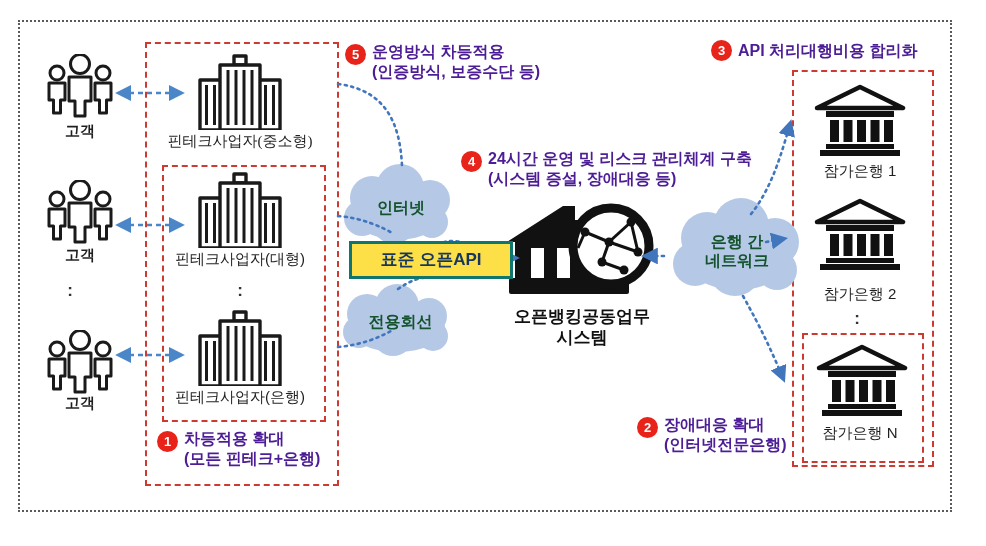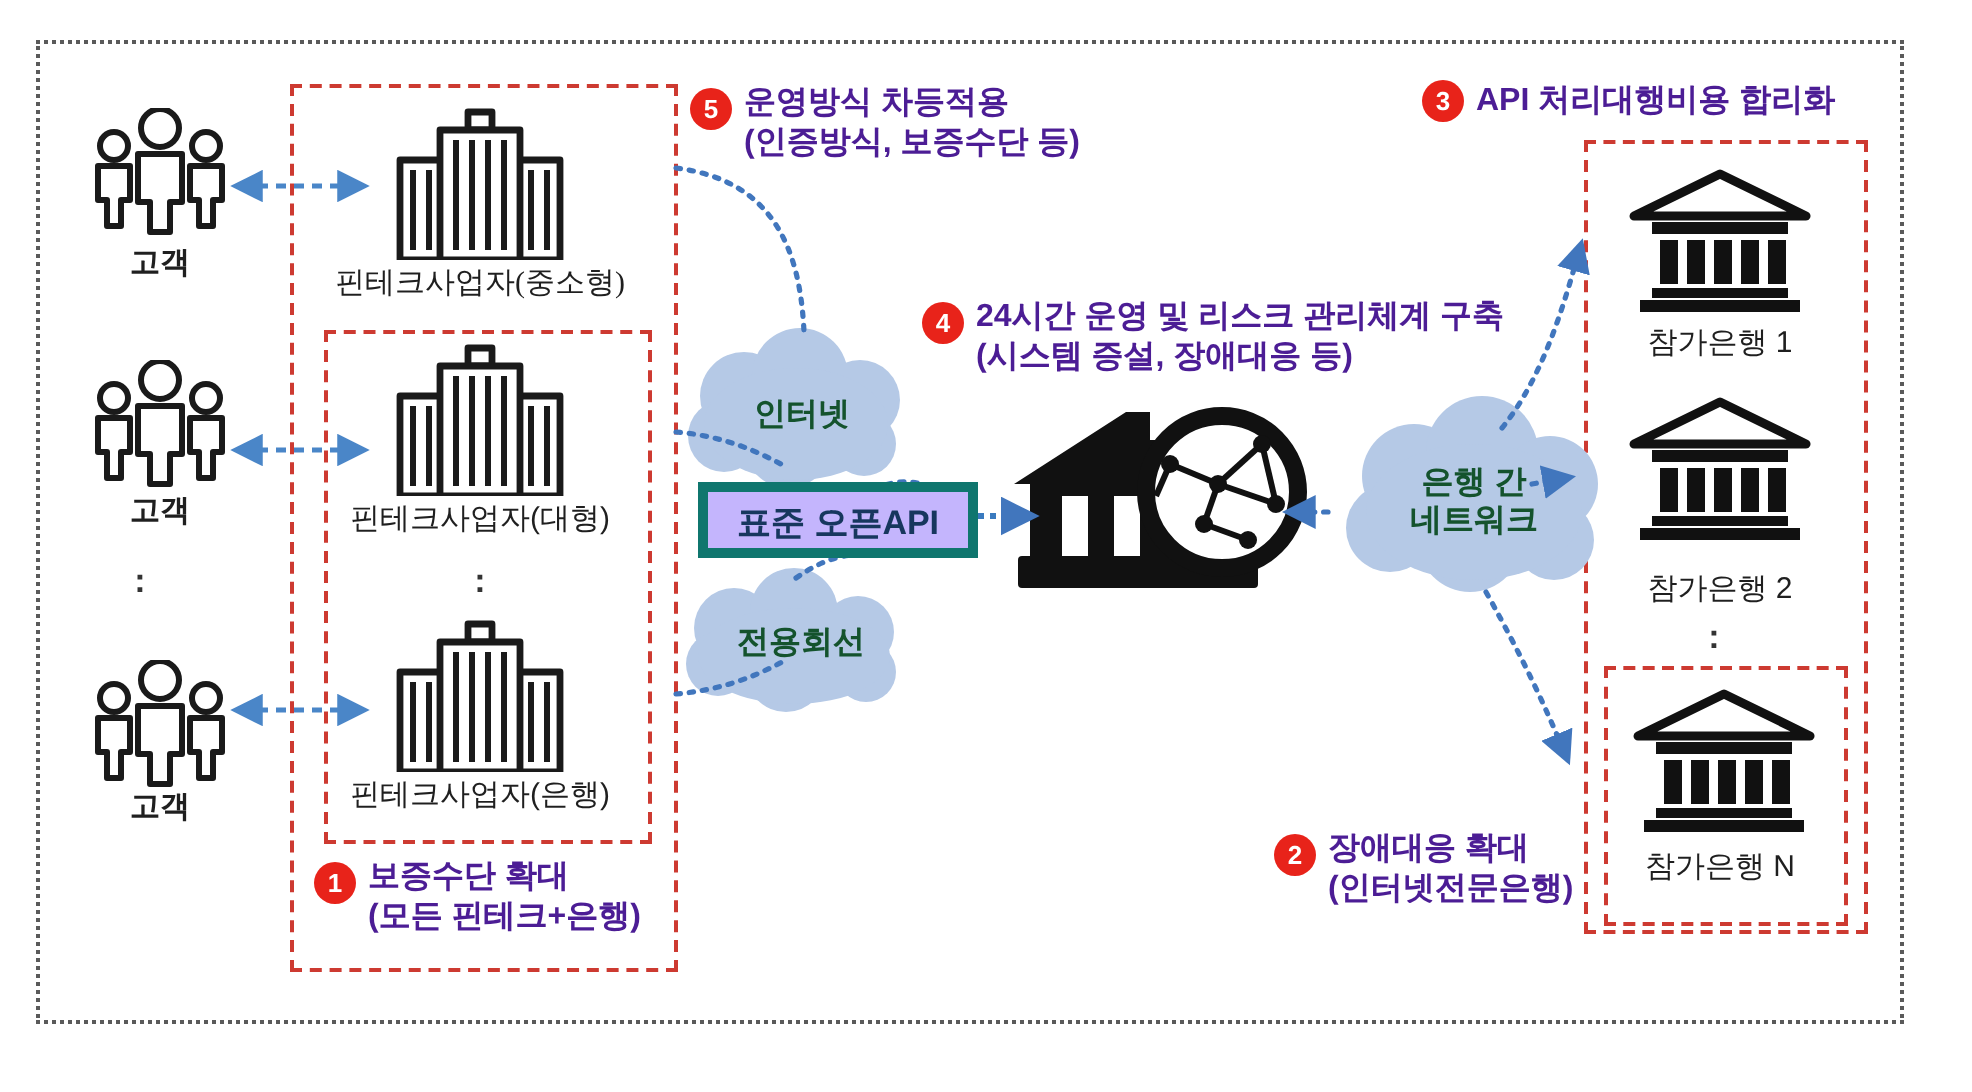--- a/index.html
+++ b/index.html
@@ -8,22 +8,22 @@
   .abs{position:absolute;}
   #outer-border{left:18px;top:20px;width:930px;height:488px;border:2px dotted #5a5a5a;}
   .dashed-red{border:2px dashed #cd3a31;}
   .lbl{font-size:15px;color:#1f1f1f;text-align:center;white-space:nowrap;}
   .lbl-bold{font-weight:bold;}
   .colon{font-size:17px;font-weight:bold;color:#333;text-align:center;line-height:14px;}
   .badge{width:21px;height:21px;border-radius:50%;background:#e8231a;color:#fff;
          font-size:13px;font-weight:bold;text-align:center;line-height:21px;}
   .red-note{color:#4c1d95;font-weight:bold;font-size:16px;line-height:20px;white-space:nowrap;}
   .cloud-label{color:#14532d;font-weight:bold;font-size:16px;line-height:19px;text-align:center;}
-  #api-box{left:349px;top:241px;width:140px;height:38px;box-sizing:border-box;
-           border:5px solid #0f766e;background:#c4b5fd;color:#17375e;font-weight:bold;
+  #api-box{left:349px;top:241px;width:164px;height:38px;box-sizing:border-box;
+           border:3px solid #0f766e;background:#fde047;color:#17375e;font-weight:bold;
            font-size:17px;text-align:center;line-height:32px;z-index:6;}
   .sys-label{font-size:17px;font-weight:bold;color:#111;text-align:center;line-height:21px;}
   svg{display:block;}
   .nopoint{pointer-events:none;}
 </style>
 </head>
 <body>
 
 <div id="canvas">
 
@@ -231,20 +231,24 @@
     </g>
     <g fill="#111">
       <circle cx="80" cy="32" r="4.5"></circle>
         <circle cx="126" cy="22" r="4.5"></circle>
         <circle cx="104" cy="42" r="4.5"></circle>
       <circle cx="97" cy="62" r="4.5"></circle>
         <circle cx="133" cy="52" r="4.5"></circle>
         <circle cx="119" cy="70" r="4.5"></circle>
     </g>
   </svg>
+  <div class="abs" style="left:492px;top:306px;width:180px;">
+    <div class="sys-label">오픈뱅킹공동업무</div>
+    <div class="sys-label">시스템</div>
+  </div>
 
   <svg class="abs" style="left:814px;top:84px;" width="92" height="72" viewBox="0 0 92 72">
     <polygon points="46,3 89,24 3,24" fill="#fff" stroke="#111" stroke-width="4.5" stroke-linejoin="round"></polygon>
     <rect x="12" y="27" width="68" height="6" fill="#111"></rect>
     <g fill="#111">
       <rect x="16" y="36" width="9" height="22"></rect>
         <rect x="29.5" y="36" width="9" height="22"></rect>
       <rect x="43" y="36" width="9" height="22"></rect>
         <rect x="56.5" y="36" width="9" height="22"></rect>
       <rect x="70" y="36" width="9" height="22"></rect>
@@ -281,21 +285,21 @@
         <rect x="56.5" y="36" width="9" height="22"></rect>
       <rect x="70" y="36" width="9" height="22"></rect>
     </g>
     <rect x="12" y="60" width="68" height="5" fill="#111"></rect>
     <rect x="6" y="66" width="80" height="6" fill="#111"></rect>
   </svg>
   <div class="abs lbl" style="left:810px;top:424px;width:100px;">참가은행 N</div>
 
   <div class="abs badge" style="left:157px;top:431px;">1</div>
   <div class="abs" style="left:184px;top:429px;">
-    <div class="red-note">보증수단 확대</div>
+    <div class="red-note">차등적용 확대</div>
     <div class="red-note">(모든 핀테크+은행)</div>
   </div>
 
   <div class="abs badge" style="left:637px;top:417px;">2</div>
   <div class="abs" style="left:664px;top:415px;">
     <div class="red-note">장애대응 확대</div>
     <div class="red-note">(인터넷전문은행)</div>
   </div>
 
   <div class="abs badge" style="left:711px;top:40px;">3</div>

